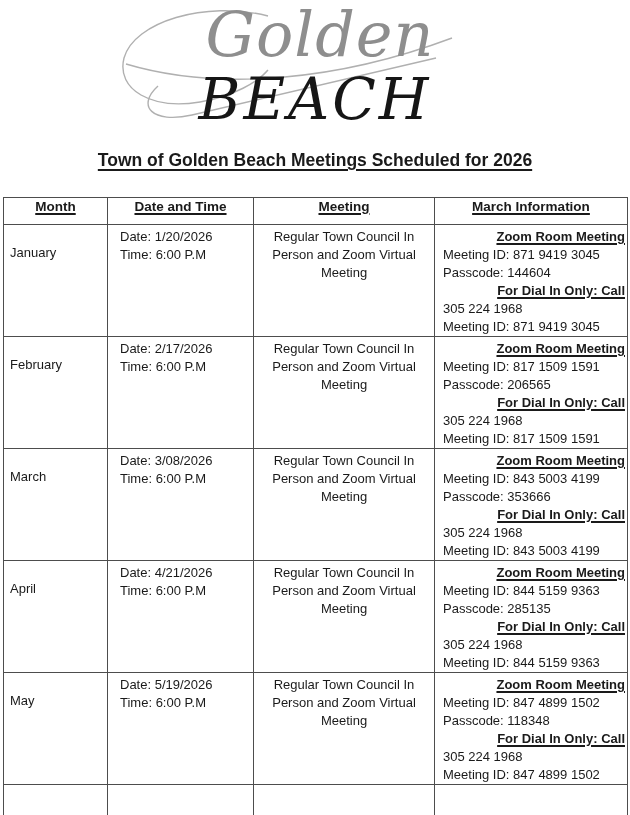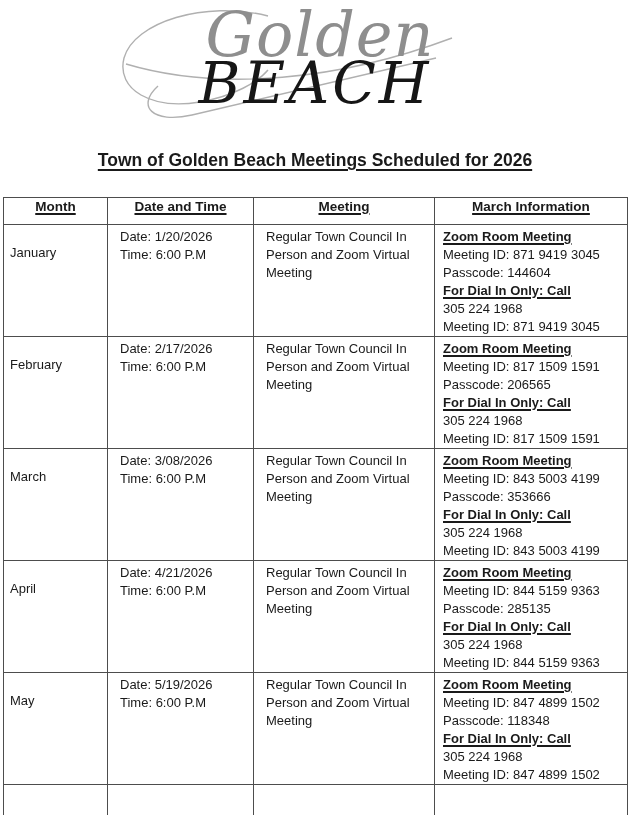--- a/index.html
+++ b/index.html
@@ -16,21 +16,21 @@
   
   .logo{position:relative;width:630px;height:138px;}
   .logo-swash{position:absolute;left:0;top:0;width:630px;height:138px;}
   .logo-golden{
     position:absolute;left:0;top:2px;width:640px;text-align:center;
     font-family:"DejaVu Serif",serif;font-style:italic;
     font-size:62px;line-height:66px;color:var(--logo_gray);
     letter-spacing:1px;
   }
   .logo-beach{
-    position:absolute;left:0;top:52px;width:630px;text-align:center;
+    position:absolute;left:0;top:68px;width:630px;text-align:center;
     font-family:"DejaVu Serif",serif;font-style:italic;
     font-size:57px;line-height:62px;color:#161616;
     letter-spacing:3px;font-weight:400;
   }
   
   .doc-title{
     margin-top:12px;text-align:center;
     font-size:17.5px;font-weight:bold;
     text-decoration:underline;text-decoration-thickness:1.8px;text-underline-offset:3px;
   }
@@ -46,25 +46,25 @@
   }
   th.hdr{
     height:27px;text-align:center;vertical-align:middle;
     font-size:13.5px;font-weight:bold;
   }
   th.hdr span{
     text-decoration:underline;text-decoration-thickness:1.5px;text-underline-offset:2px;
   }
   td.month-cell{padding:19px 4px 0 6px;height:108px;}
   td.date-cell{padding:3px 4px 0 12px;}
-  td.meeting-cell{padding:3px 12px 0 12px;text-align:left;}
+  td.meeting-cell{padding:3px 12px 0 12px;text-align:center;}
   td.zoom-cell{padding:3px 2px 0 8px;white-space:nowrap;}
   .bu{
     font-weight:bold;
-    text-decoration:underline;text-decoration-thickness:1.5px;text-underline-offset:2px;
+    text-decoration:underline;text-decoration-thickness:1.5px;text-underline-offset:2px;text-align:right;
   }
   tr.empty-row td{height:46px;}
 </style>
 </head>
 <body>
 
 <div class="logo">
   <svg class="logo-swash" viewBox="0 0 630 138" xmlns="http://www.w3.org/2000/svg">
     <g fill="none" stroke="#b0b0b0" stroke-width="1.4">
       <path d="M 268,16 C 205,0 134,22 124,58 C 116,90 152,110 200,102 C 234,96 258,82 268,70"></path>

